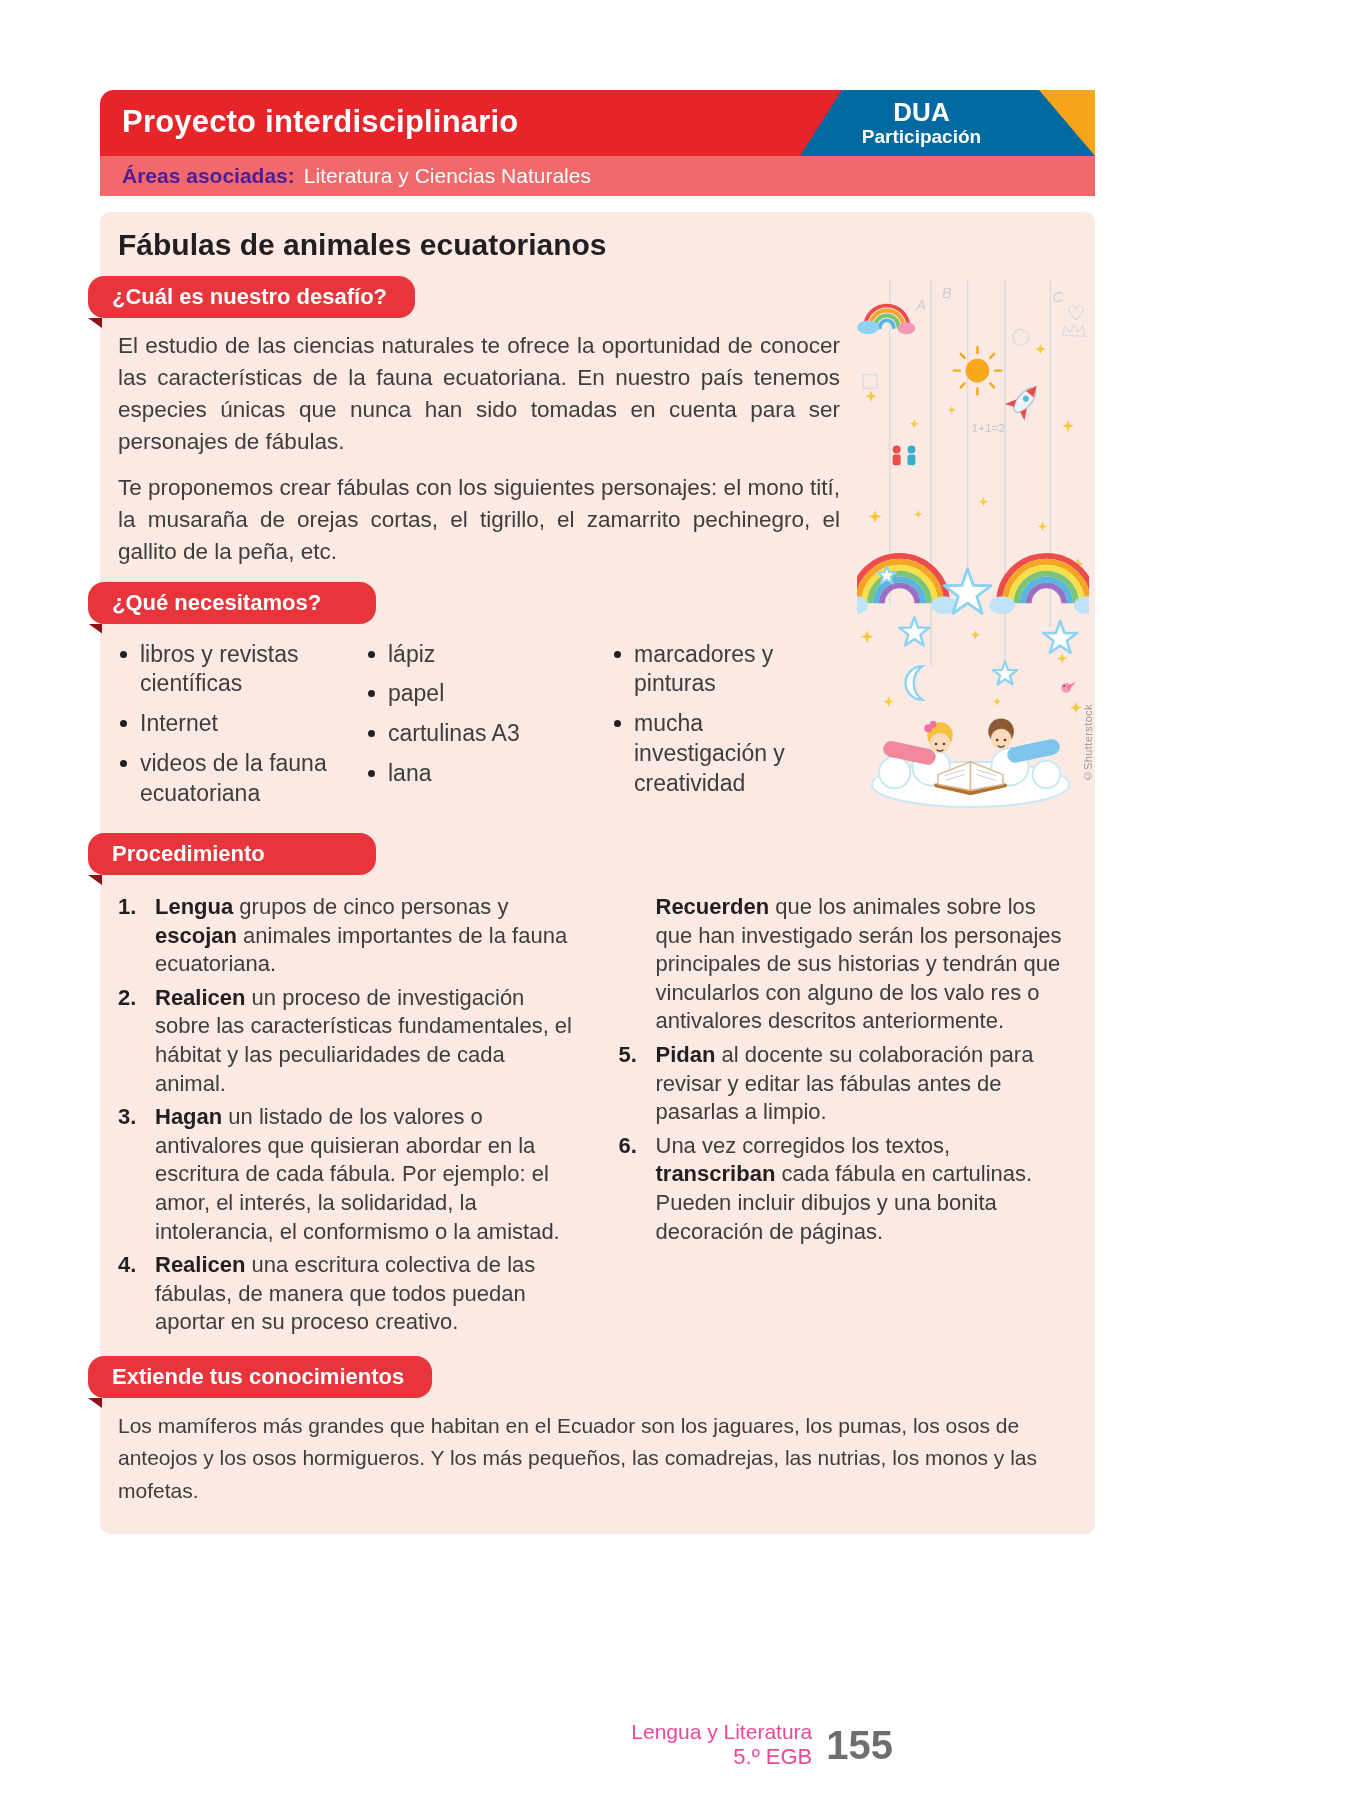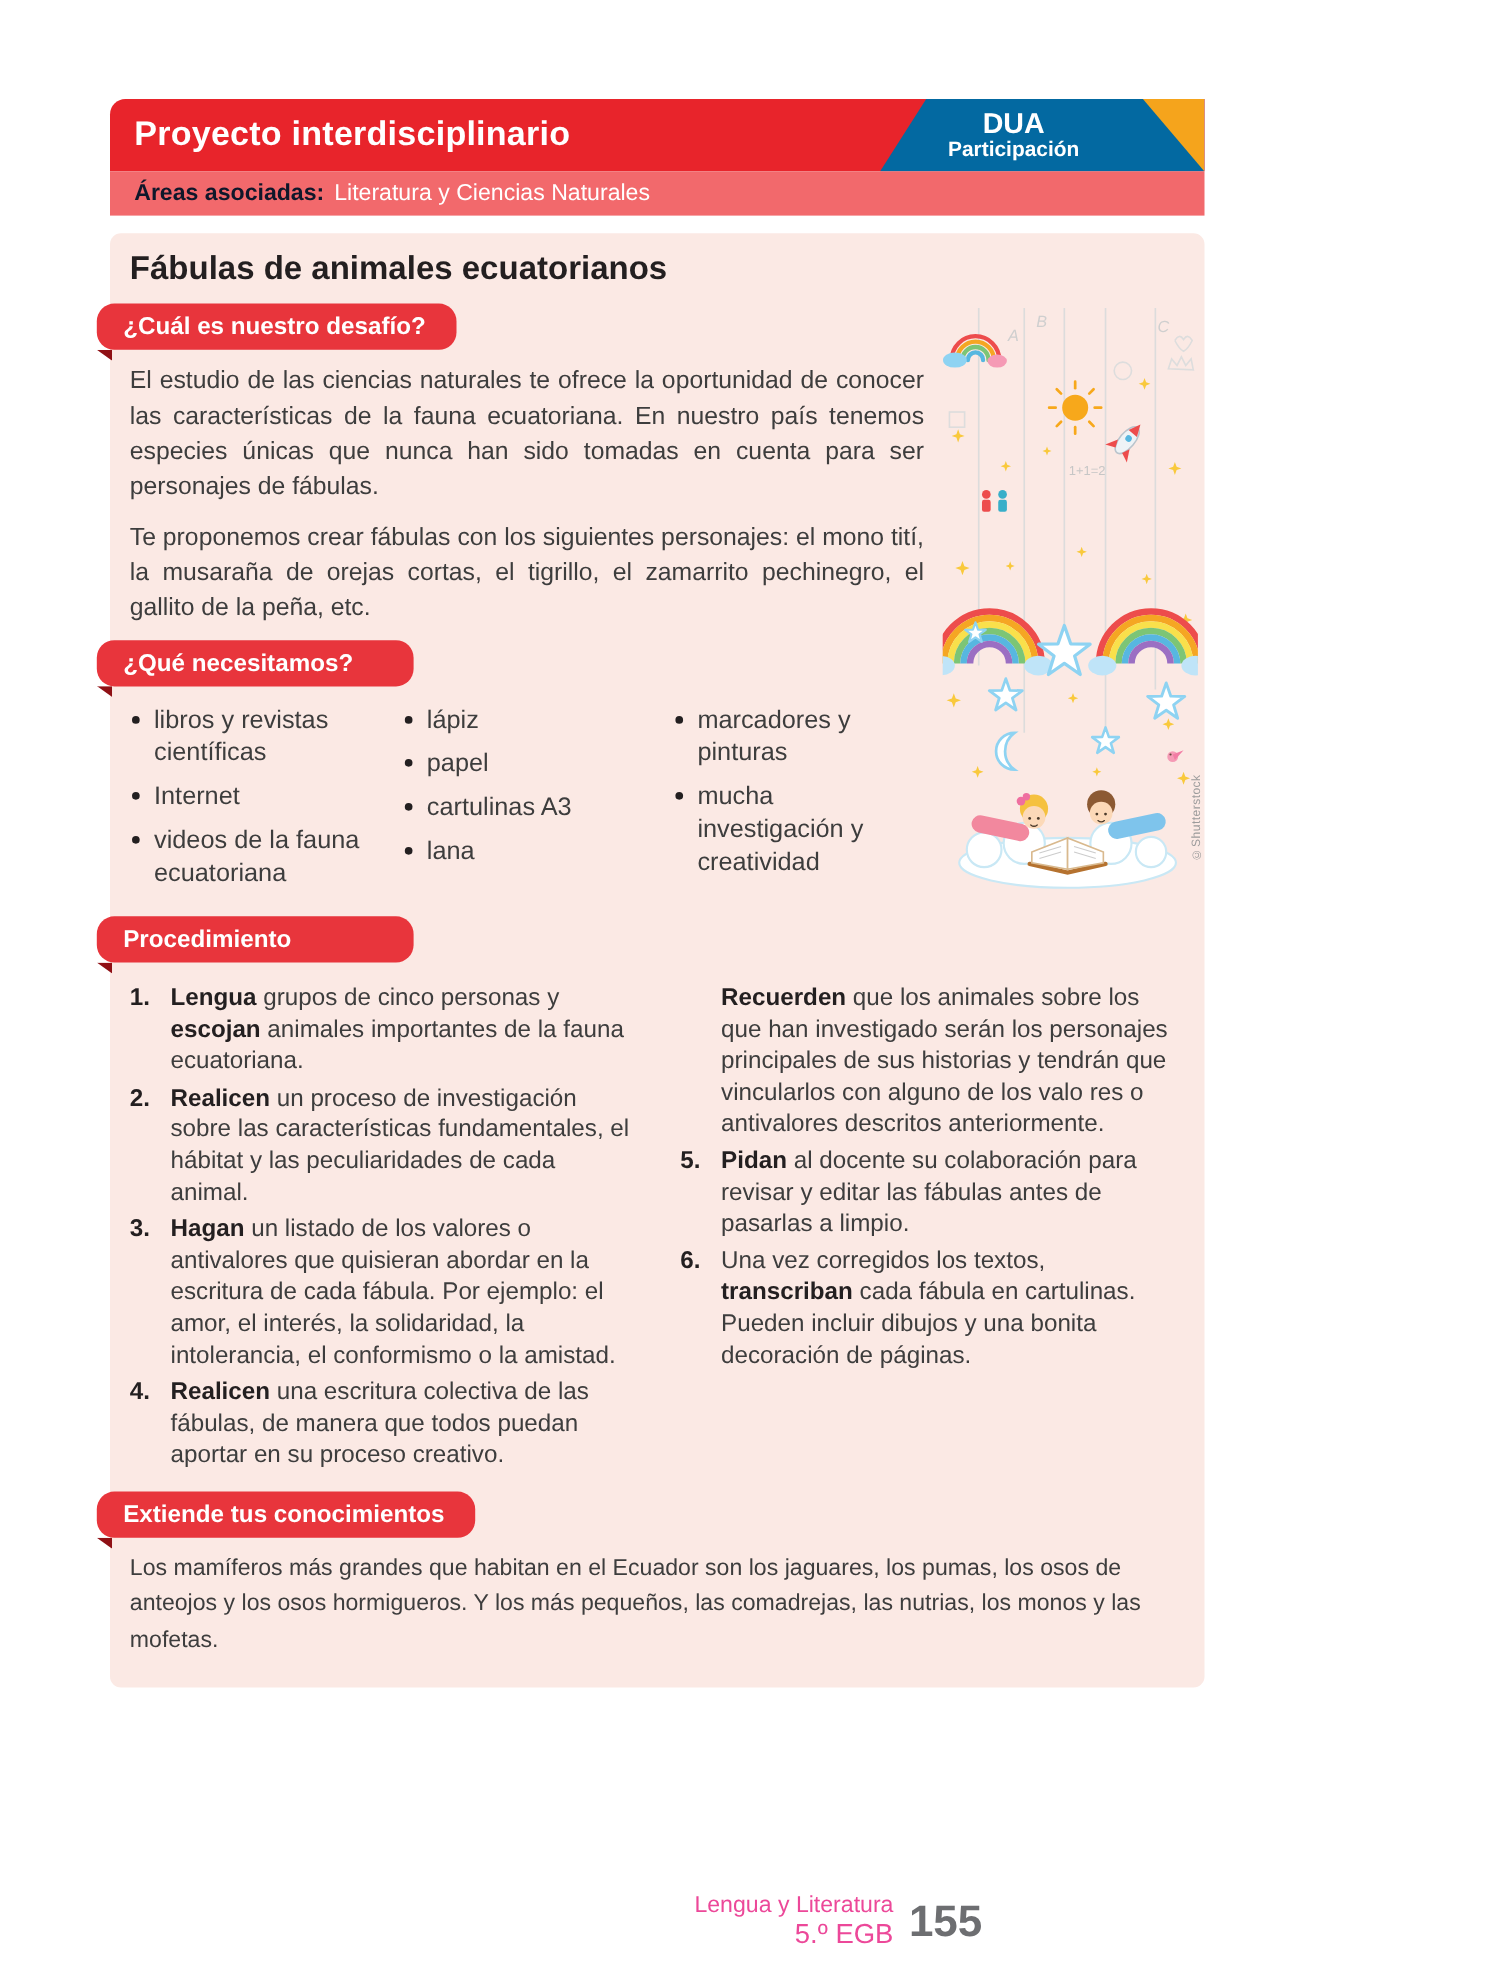--- a/index.html
+++ b/index.html
@@ -12,21 +12,21 @@
   .header-title{position:absolute;left:22px;top:14px;font-size:31px;font-weight:bold;color:#ffffff;letter-spacing:.2px;}
   .dua{position:absolute;right:0;top:0;height:100%;width:295px;background:#0369a1;
        clip-path:polygon(42px 0,100% 0,100% 100%,0 100%);
        display:flex;flex-direction:column;justify-content:center;align-items:center;padding-right:52px;}
   .dua-line1{font-size:26px;font-weight:bold;color:#ffffff;line-height:1.1;}
   .dua-line2{font-size:19px;font-weight:bold;color:#ffffff;}
   .corner{position:absolute;right:0;top:0;width:56px;height:66px;background:#F5A41C;
           clip-path:polygon(0 0,100% 0,100% 100%);}
   .areas{position:absolute;left:100px;top:156px;width:995px;height:40px;background:#F2696C;
          display:flex;align-items:center;padding-left:22px;gap:9px;}
-  .areas-label{color:#0f172a;font-weight:bold;font-size:21px;}
+  .areas-label{color:#4c1d95;font-weight:bold;font-size:21px;}
   .areas-value{color:#ffffff;font-size:21px;text-align:right;}
 
   
   .panel{position:absolute;left:100px;top:212px;width:995px;min-height:1258px;background:#FBE9E4;
          border-radius:10px;padding:16px 0 26px 0;}
   .page-title{margin:0 8px 8px 18px;font-size:30px;font-weight:bold;color:#231F20;}
 
   .badge{position:relative;display:block;width:fit-content;min-width:288px;margin:14px 0 12px -12px;
          background:#E8353C;color:#ffffff;font-weight:bold;font-size:22px;
          padding:8px 28px 8px 24px;border-radius:16px;}
@@ -52,21 +52,21 @@
   
   .illustration{position:absolute;top:68px;right:6px;width:232px;height:532px;}
   .illustration svg{width:100%;height:100%;display:block;}
   .credit{position:absolute;top:492px;right:1px;writing-mode:vertical-rl;transform:rotate(180deg);
           font-size:11px;color:#9b9b9b;letter-spacing:.4px;}
 
   
   .footer{position:absolute;right:255px;top:1720px;display:flex;align-items:center;gap:14px;}
   .footer-meta{text-align:right;color:#ec4899;margin-left:25px;}
   .footer-subject{font-size:21px;}
-  .footer-grade{font-size:25px;text-align:right;}
+  .footer-grade{font-size:22px;text-align:right;}
   .footer-page{font-size:40px;font-weight:bold;color:#6D6E71;line-height:1;}
 </style>
 </head>
 <body>
 
 <div class="page">
 
   <header class="header">
     <div class="header-title">Proyecto interdisciplinario</div>
     <div class="dua">

